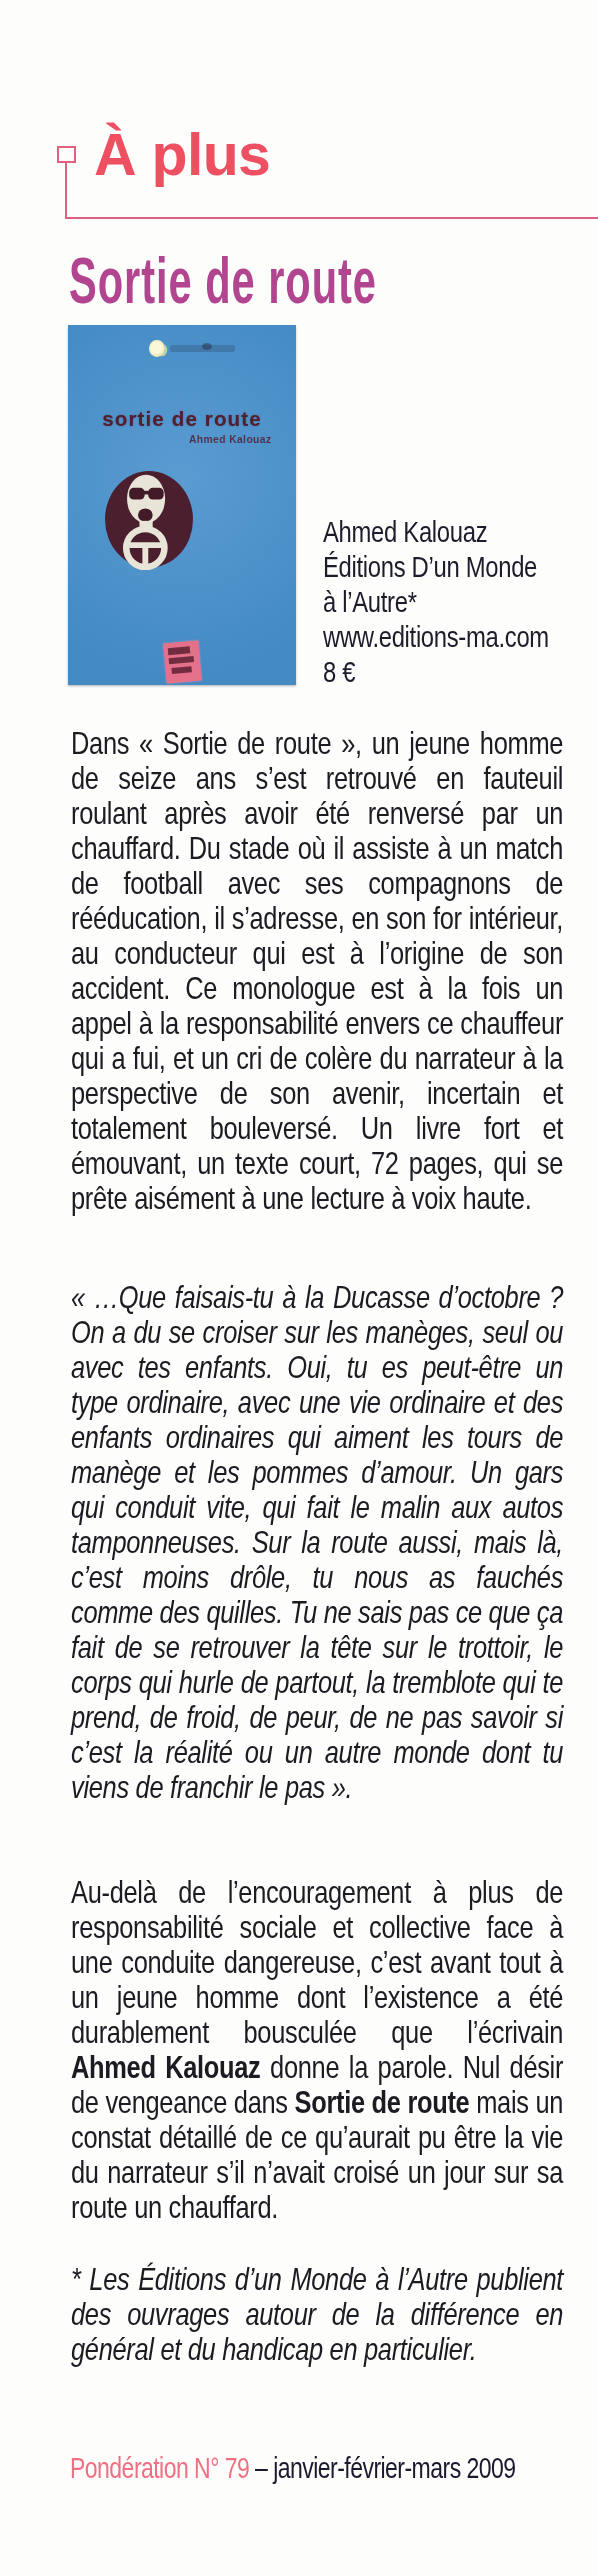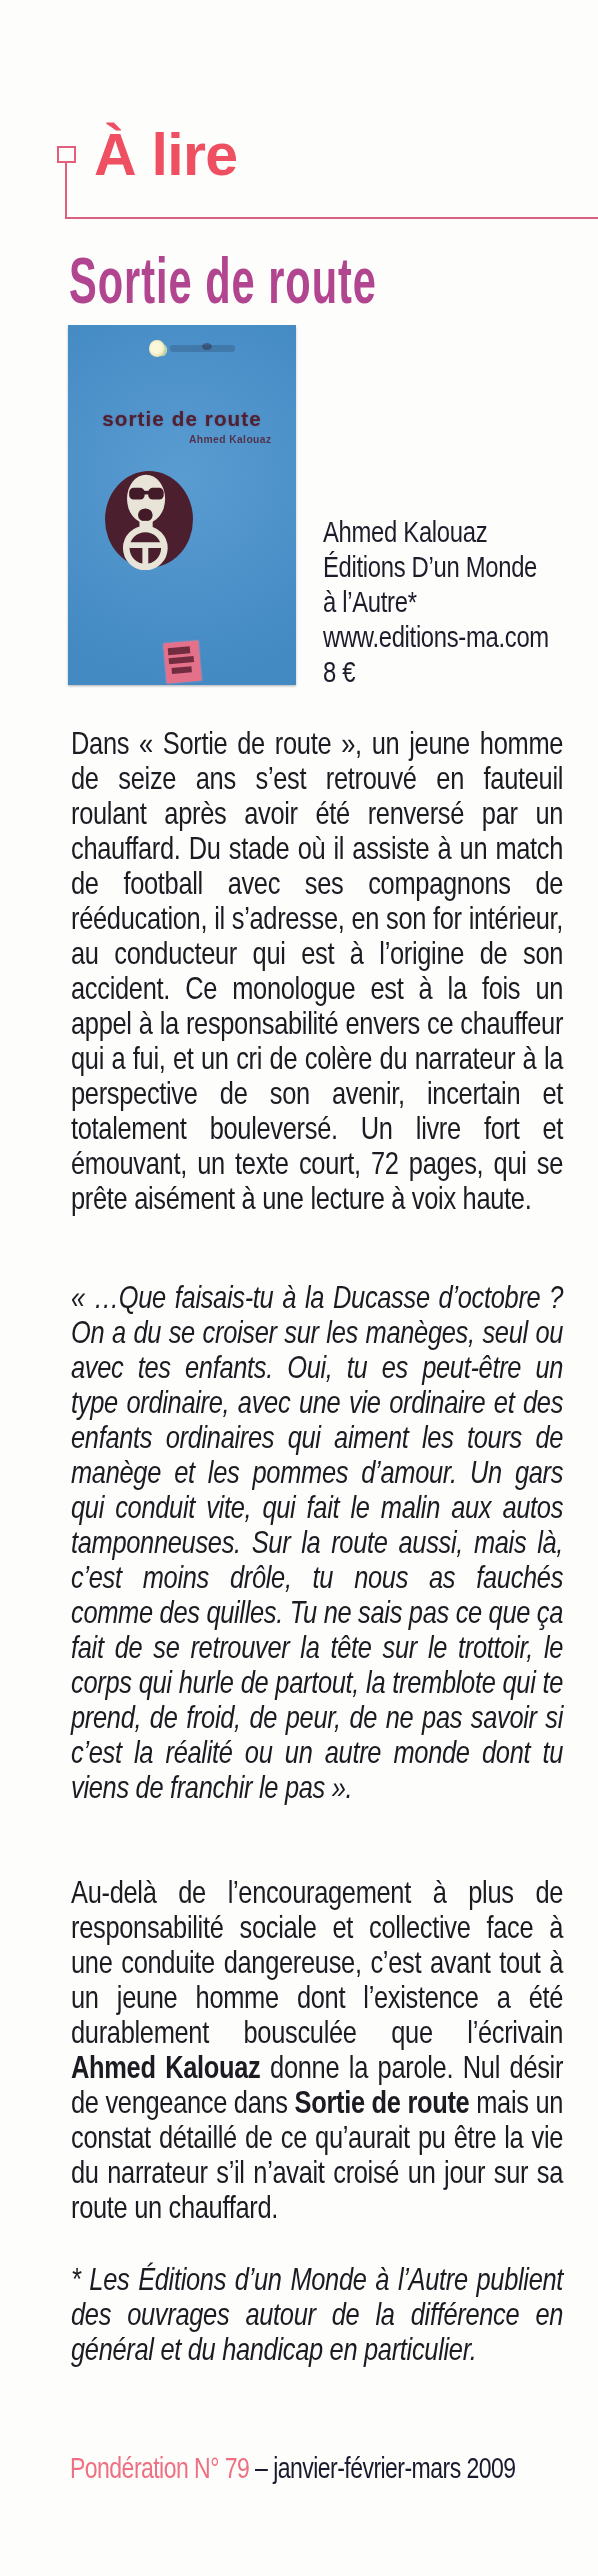--- a/index.html
+++ b/index.html
@@ -94,21 +94,21 @@
 </style>
 </head>
 <body>
 
 <div class="page">
 
   <div>
     <div class="sq-marker"></div>
     <div class="v-line"></div>
     <div class="h-rule"></div>
-    <div class="section-title">À lire</div>
+    <div class="section-title">À plus</div>
   </div>
 
   <div class="article-title">Sortie de route</div>
 
   <div class="cover">
     <div class="cover-logo"></div>
     <div class="cover-logo-smudge"></div>
     <div class="cover-logo-dot"></div>
     <div class="cover-title">sortie de route</div>
     <div class="cover-author">Ahmed Kalouaz</div>

